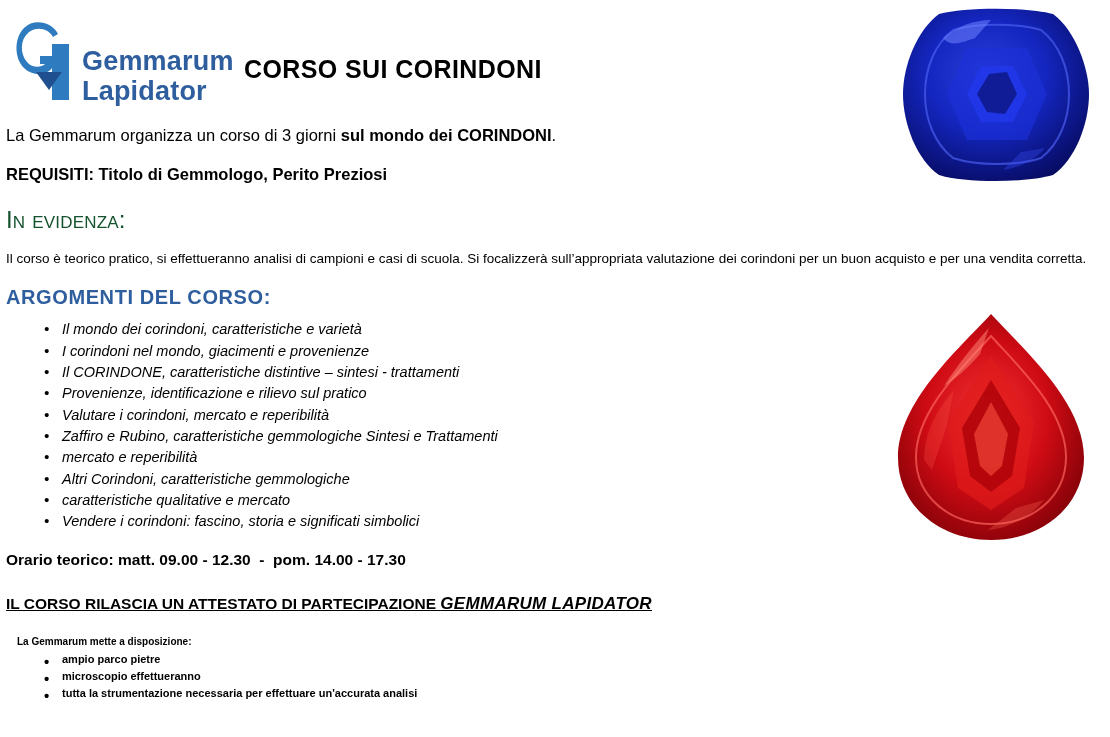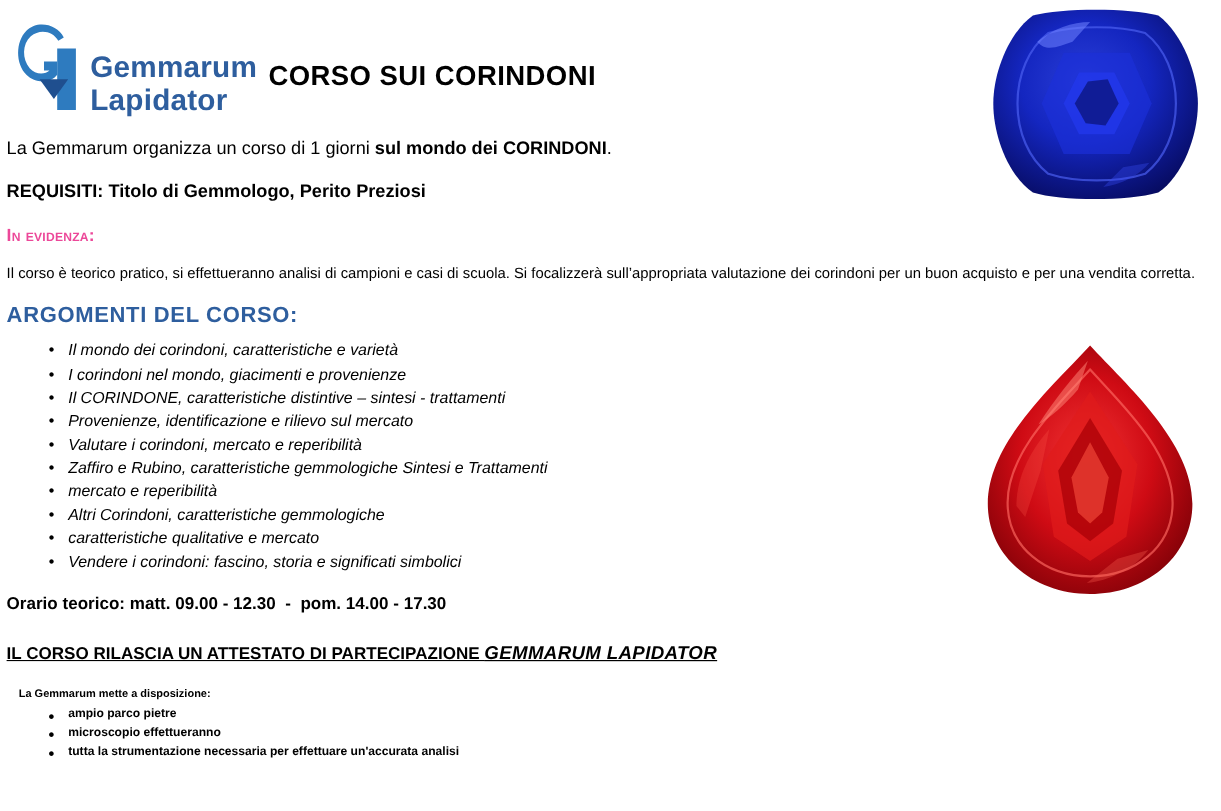--- a/index.html
+++ b/index.html
@@ -83,23 +83,23 @@
   }
   .line-intro b { font-weight: bold; }
 
   .line-req {
     font-size: 16.5px;
     font-weight: bold;
     margin: 0 0 22px 0;
   }
 
   .head-evidenza {
-    font-size: 16px;
-    font-weight: bold;
-    color: #ec4899;
+    font-size: 24px;
+    font-weight: normal;
+    color: #14532d;
     font-variant: small-caps;
     margin: 0 0 12px 0;
     letter-spacing: 0.2px;
   }
 
   .para-evidenza {
     font-size: 13.5px;
     line-height: 1.95;
     text-align: justify;
     width: 1092px;
@@ -236,35 +236,35 @@
     <path d="M107 70 L136 118 L128 166 L107 182 L86 166 L78 118 Z" fill="#a90007" opacity="0.75"></path>
     <path d="M107 92 L124 124 L118 156 L107 166 L96 156 L90 124 Z" fill="#f24a3a" opacity="0.65"></path>
     <path d="M60 76 C74 54, 92 32, 105 18 L96 44 C84 58, 70 70, 60 76 Z" fill="#ff8a7a" opacity="0.5"></path>
     <path d="M40 150 C40 120, 56 96, 70 80 L62 118 L48 160 Z" fill="#ff5c4c" opacity="0.25"></path>
     <path d="M160 190 C146 208, 124 218, 104 220 L132 198 Z" fill="#ff6655" opacity="0.3"></path>
   </svg>
 </div>
 
 <div class="content">
 
-  <p class="line-intro"><span>La Gemmarum organizza un corso di 1 giorni </span><b>sul mondo dei CORINDONI</b><span>.</span></p>
+  <p class="line-intro"><span>La Gemmarum organizza un corso di 3 giorni </span><b>sul mondo dei CORINDONI</b><span>.</span></p>
 
   <p class="line-req">REQUISITI: Titolo di Gemmologo,  Perito Preziosi</p>
 
   <div class="head-evidenza">In evidenza:</div>
 
   <p class="para-evidenza">Il corso è teorico pratico, si effettueranno analisi di campioni e casi di scuola. Si focalizzerà sull’appropriata valutazione dei corindoni per un buon acquisto e per una vendita corretta.</p>
 
   <div class="head-argomenti">ARGOMENTI DEL CORSO:</div>
 
   <ul class="topics">
     <li>Il mondo dei corindoni, caratteristiche e varietà</li>
     <li>I corindoni nel mondo, giacimenti e provenienze</li>
     <li>Il CORINDONE, caratteristiche distintive – sintesi - trattamenti</li>
-    <li>Provenienze, identificazione e rilievo sul mercato</li>
+    <li>Provenienze, identificazione e rilievo sul pratico</li>
     <li>Valutare i corindoni, mercato e reperibilità</li>
     <li>Zaffiro e Rubino, caratteristiche gemmologiche Sintesi e Trattamenti</li>
     <li>mercato e reperibilità</li>
     <li>Altri Corindoni, caratteristiche gemmologiche</li>
     <li>caratteristiche qualitative e mercato</li>
     <li>Vendere i corindoni: fascino, storia e significati simbolici</li>
   </ul>
 
   <div class="sched">
     <div class="sched-row">

